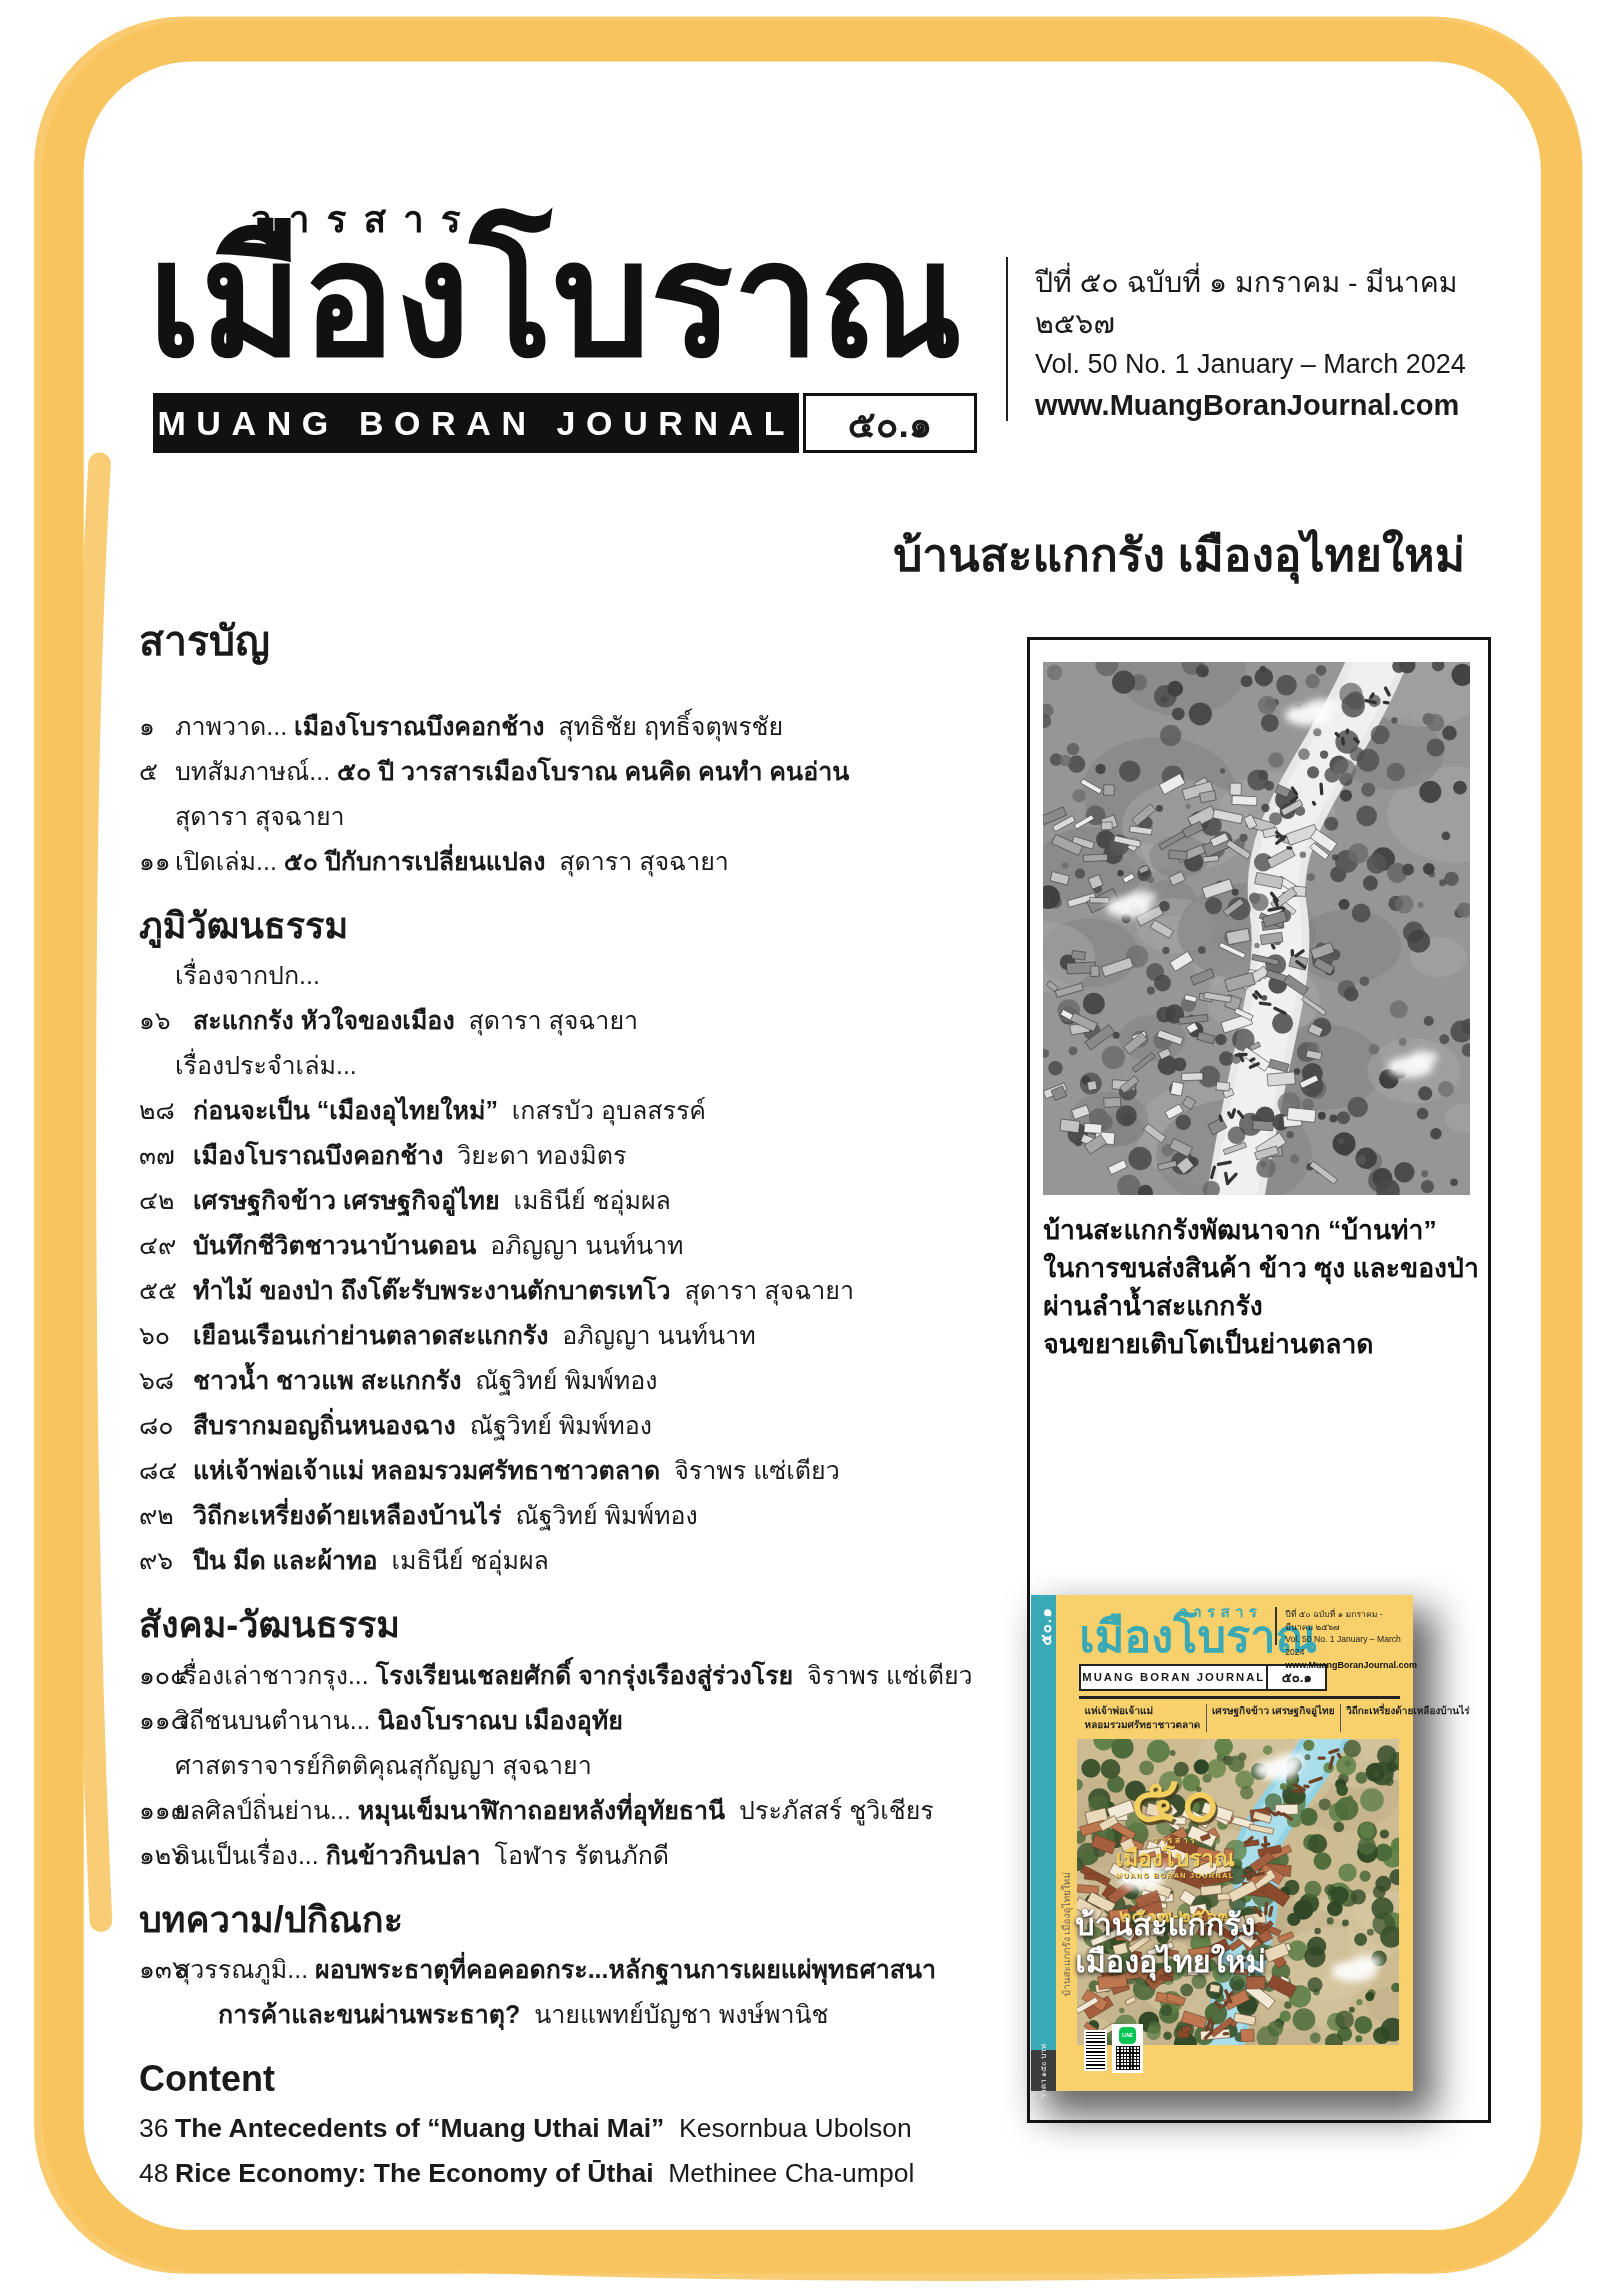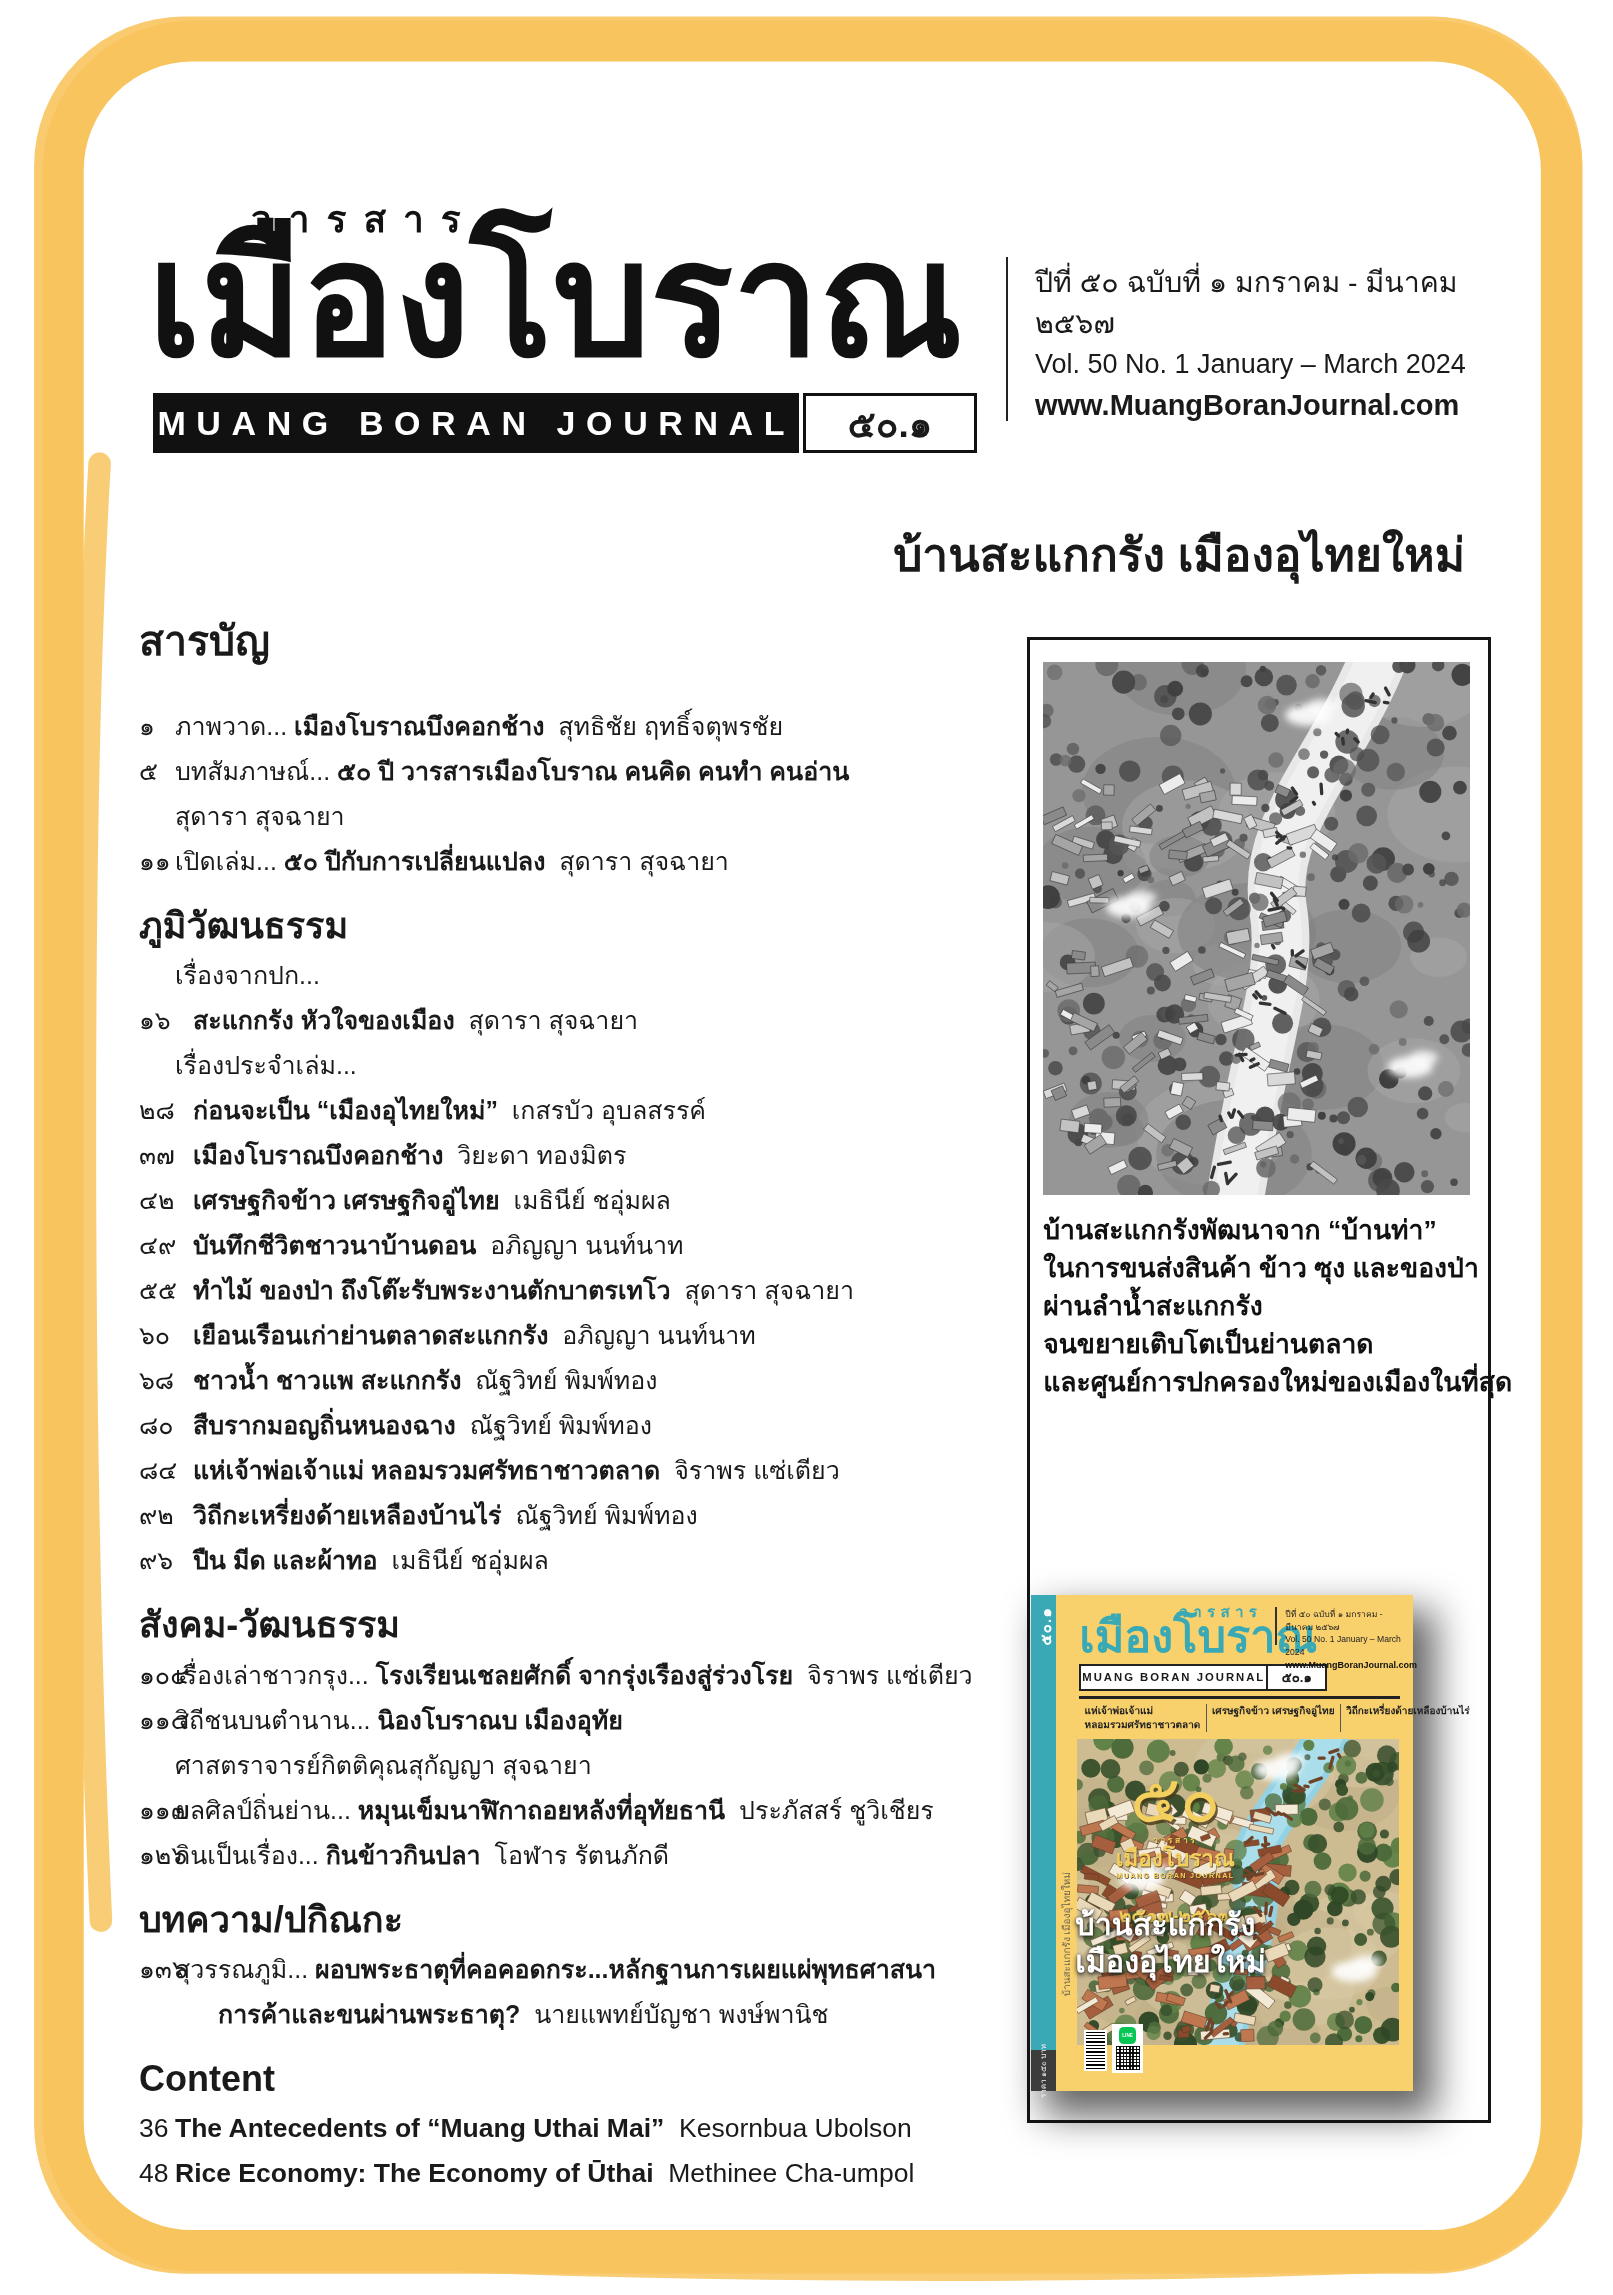--- a/index.html
+++ b/index.html
@@ -1081,21 +1081,20 @@
       <g filter="url(#bl12)">
         <ellipse cx="129" cy="370.3" rx="34" ry="16" fill="#fff" opacity="0.9"></ellipse>
         <ellipse cx="149" cy="356.3" rx="22" ry="11" fill="#fff" opacity="0.8"></ellipse>
       </g>
     </svg>
   <div id="caption">
       <div class="caption-line">บ้านสะแกกรังพัฒนาจาก “บ้านท่า”</div>
       <div class="caption-line">ในการขนส่งสินค้า ข้าว ซุง และของป่า</div>
       <div class="caption-line">ผ่านลำน้ำสะแกกรัง</div>
       <div class="caption-line">จนขยายเติบโตเป็นย่านตลาด</div>
-      <div class="caption-line">และศูนย์การปกครองใหม่ของเมืองในที่สุด</div>
     </div>
 
   <div id="cover">
     <svg id="cover-art" viewBox="0 0 486 462" preserveAspectRatio="none">
         <defs>
           <filter id="bl77" x="-50%" y="-50%" width="200%" height="200%">
             <feGaussianBlur stdDeviation="6"></feGaussianBlur>
           </filter>
         </defs>
         <rect width="486" height="462" fill="#cdbb92"></rect>

